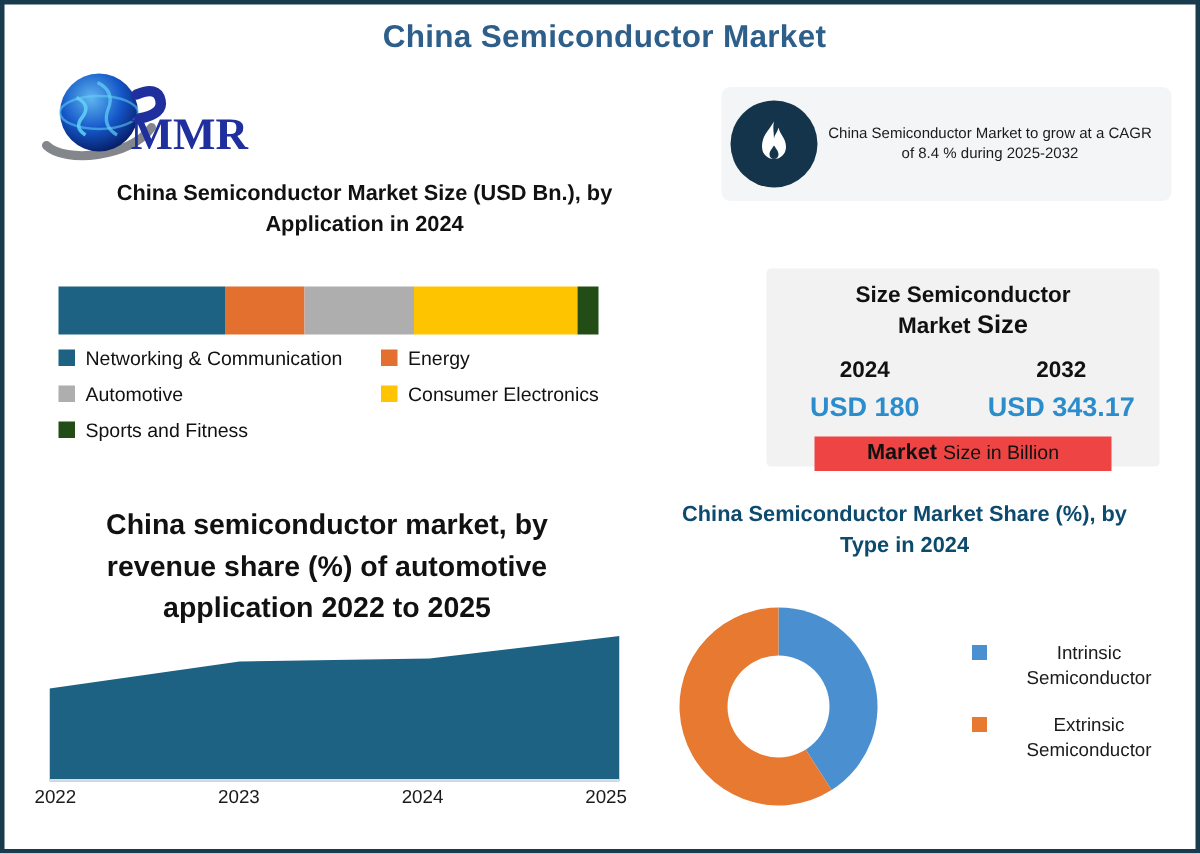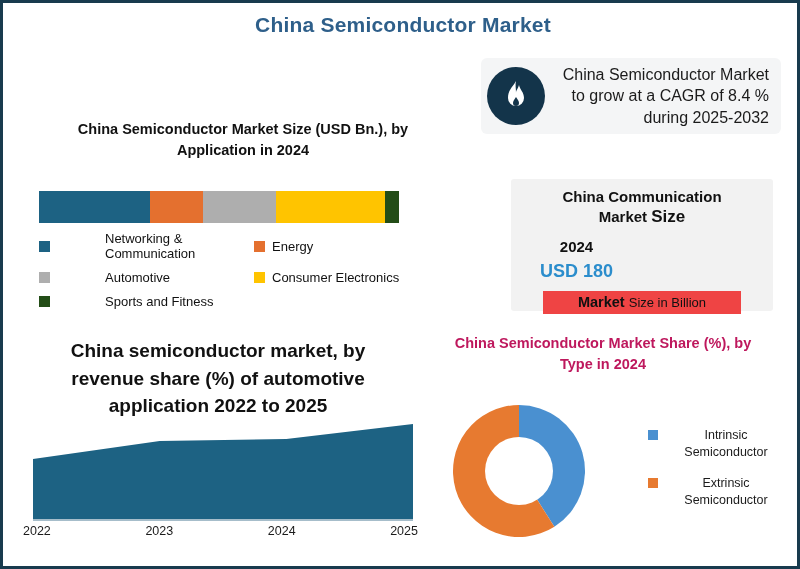--- a/index.html
+++ b/index.html
@@ -22,36 +22,36 @@
 
   
   #cagr-box{
     left:478px;top:55px;width:300px;height:76px;background:#f4f5f6;
     border-radius:6px;display:flex;align-items:center;box-sizing:border-box;
     padding:0 8px 0 6px;
   }
   #cagr-circle{flex:0 0 auto;width:58px;height:58px;border-radius:50%;
     background:#13344a;display:flex;align-items:center;justify-content:center;margin-right:6px;}
   #cagr-text{
-    flex:1 1 auto;font-size:16px;color:#1b1b1b;line-height:1.32;text-align:right;
+    flex:1 1 auto;font-size:10px;color:#1b1b1b;line-height:1.32;text-align:center;
     padding-right:4px;
   }
 
   
   #bar-title{
     left:60px;top:116px;width:360px;text-align:center;
     font-size:14.5px;font-weight:bold;color:#111111;line-height:1.45;
   }
   #stacked-bar{left:36px;top:188px;width:360px;height:32px;display:flex;}
   #stacked-bar .seg{height:100%;}
 
   #bar-legend{left:36px;top:228px;width:420px;font-size:13px;color:#111111;}
   #bar-legend .lrow{display:flex;margin-bottom:9px;}
   #bar-legend .lcell{display:flex;align-items:center;}
-  #bar-legend .lcell.c1{width:215px;gap:48px;}
+  #bar-legend .lcell.c1{width:215px;}
   #bar-legend .sw{width:11px;height:11px;margin-right:7px;flex:0 0 auto;}
 
   
   #size-panel{
     left:508px;top:176px;width:262px;height:132px;background:#f2f2f2;
     border-radius:3px;box-sizing:border-box;padding-top:8px;
   }
   #size-head{
     text-align:center;font-size:15px;color:#111111;line-height:1.28;font-weight:600;
   }
@@ -71,35 +71,53 @@
     left:30px;top:334px;width:370px;text-align:center;
     font-size:19px;font-weight:bold;color:#111111;line-height:1.45;
   }
   #area-chart{left:30px;top:400px;width:380px;height:118px;}
   #area-axis{left:20px;top:521px;width:395px;display:flex;
     justify-content:space-between;font-size:12.5px;color:#1b1b1b;}
 
   
   #donut-title{
     left:440px;top:330px;width:320px;text-align:center;
-    font-size:14.5px;font-weight:bold;color:#be185d;line-height:1.45;
+    font-size:14.5px;font-weight:bold;color:#0c4a6e;line-height:1.45;
   }
   #donut{left:448px;top:400px;width:136px;height:136px;}
   #donut-legend{left:645px;top:424px;width:140px;font-size:12.5px;color:#1b1b1b;text-align:center;}
   #donut-legend .dl{display:flex;margin-bottom:14px;}
   #donut-legend .sw{width:10px;height:10px;margin-right:6px;margin-top:3px;flex:0 0 auto;}
   #donut-legend .dtxt{line-height:1.35;}
 </style>
 </head>
 <body>
 
 <div id="canvas">
 
   <div class="abs" id="main-title">China Semiconductor Market</div>
 
+  <div class="abs" id="logo">
+    <svg width="145" height="68" viewBox="0 0 145 68">
+      <defs>
+        <radialGradient id="gl" cx="40%" cy="32%" r="72%">
+          <stop offset="0%" stop-color="#5fb6f0"></stop>
+          <stop offset="55%" stop-color="#1457c8"></stop>
+          <stop offset="100%" stop-color="#061a62"></stop>
+        </radialGradient>
+      </defs>
+      <path d="M6 52 C18 64 62 60 76 40" stroke="#6d7278" stroke-width="6" fill="none" stroke-linecap="round" opacity="0.85"></path>
+      <circle cx="41" cy="30" r="26" fill="url(#gl)"></circle>
+      <path d="M26 20 q10 5 4 13 q-6 7 2 12" stroke="#63d2f7" stroke-width="2.4" fill="none" opacity=".85"></path>
+      <path d="M40 10 q12 6 7 18 q-4 11 6 17" stroke="#63d2f7" stroke-width="2.2" fill="none" opacity=".7"></path>
+      <ellipse cx="41" cy="30" rx="26" ry="11" stroke="#63d2f7" stroke-width="1.6" fill="none" opacity=".55"></ellipse>
+      <path d="M66 18 q14 -6 16 4 q2 9 -14 12" stroke="#1f2f9e" stroke-width="7" fill="none" stroke-linecap="round"></path>
+      <text x="62" y="54" font-family="'Liberation Serif',serif" font-size="30" font-weight="bold" fill="#1f2f9e">MMR</text>
+    </svg>
+  </div>
 
   <div class="abs" id="cagr-box">
     <div id="cagr-circle">
       <svg width="30" height="34" viewBox="0 0 30 34">
         <path d="M15 2 C11 9 7 11 7 19 a8 8 0 0 0 16 0 c0 -6 -4 -8 -5 -13 c-1 4 -3 5 -3 8 c0 -5 -1 -8 0 -12 z" fill="#ffffff"></path>
         <path d="M15 18 c-2 3 -3 4 -3 6 a3 3 0 0 0 6 0 c0 -2 -1 -3 -3 -6 z" fill="#13344a"></path>
       </svg>
     </div>
     <div id="cagr-text">China Semiconductor Market to grow at a CAGR of 8.4 % during 2025-2032</div>
   </div>
@@ -138,27 +156,31 @@
     <div class="lrow">
       <div class="lcell c1">
         <span class="sw" style="background: rgb(35, 77, 23);"></span>
         <span>Sports and Fitness</span>
       </div>
     </div>
   </div>
 
   <div class="abs" id="size-panel">
     <div id="size-head">
-      <div>China Communication</div>
+      <div>Size Semiconductor</div>
       <div><span>Market </span><span class="big">Size</span></div>
     </div>
     <div id="size-years">
       <div>
         <div class="yr">2024</div>
         <div class="usd">USD 180</div>
+      </div>
+      <div>
+        <div class="yr">2032</div>
+        <div class="usd">USD 343.17</div>
       </div>
     </div>
     <div id="size-foot"><b>Market </b><span>Size in Billion</span></div>
   </div>
 
   <div class="abs" id="area-title">China semiconductor market, by revenue share (%) of automotive application 2022 to 2025</div>
   <svg class="abs" id="area-chart" viewBox="0 0 380 118" preserveAspectRatio="none">
     <polygon id="area-poly" fill="#1d6283" points="0,118 0.0,56.0 126.7,38.0 253.3,36.0 380.0,21.0 380,118"></polygon>
     <line x1="0" y1="117" x2="380" y2="117" stroke="#d4dde2" stroke-width="1.5"></line>
   </svg>

